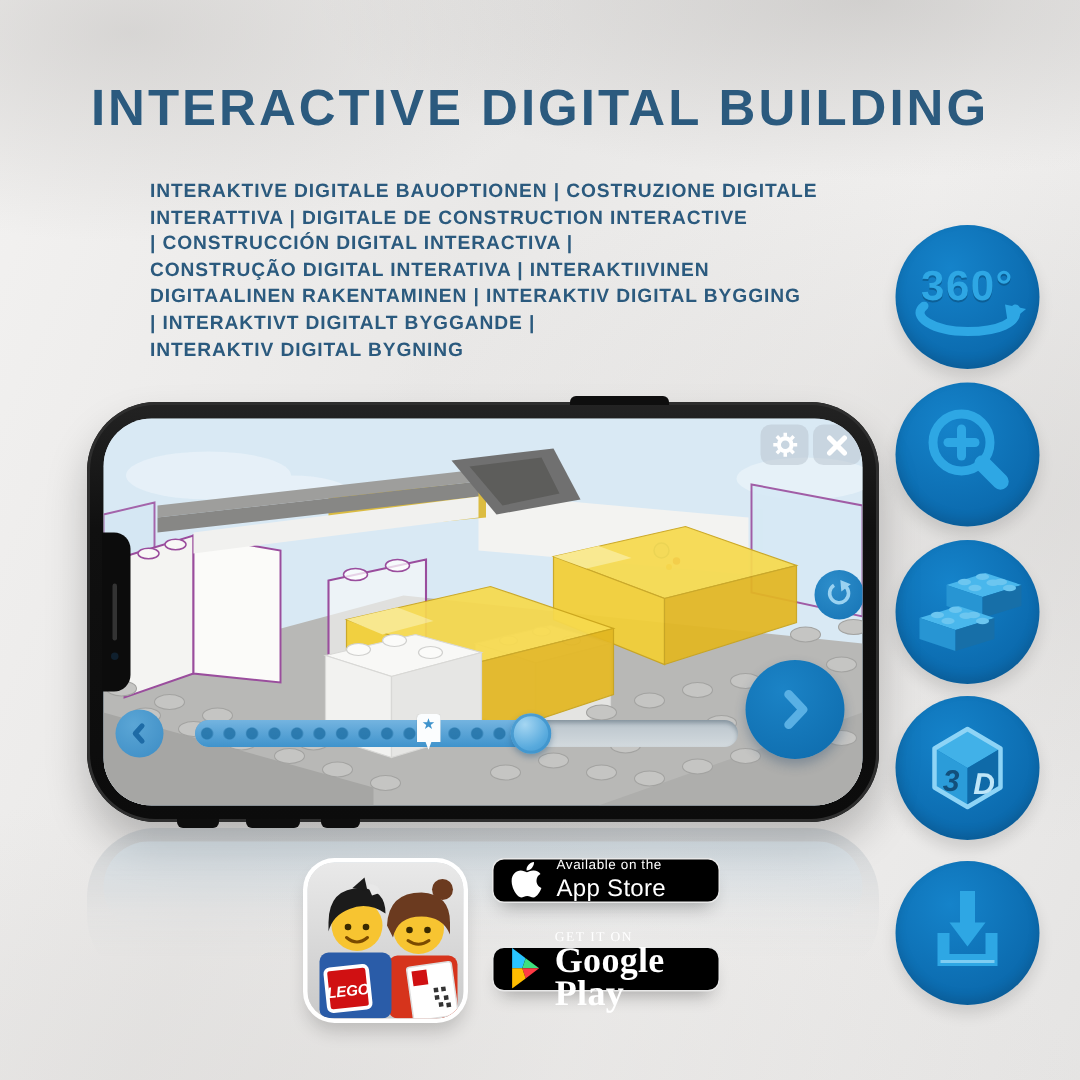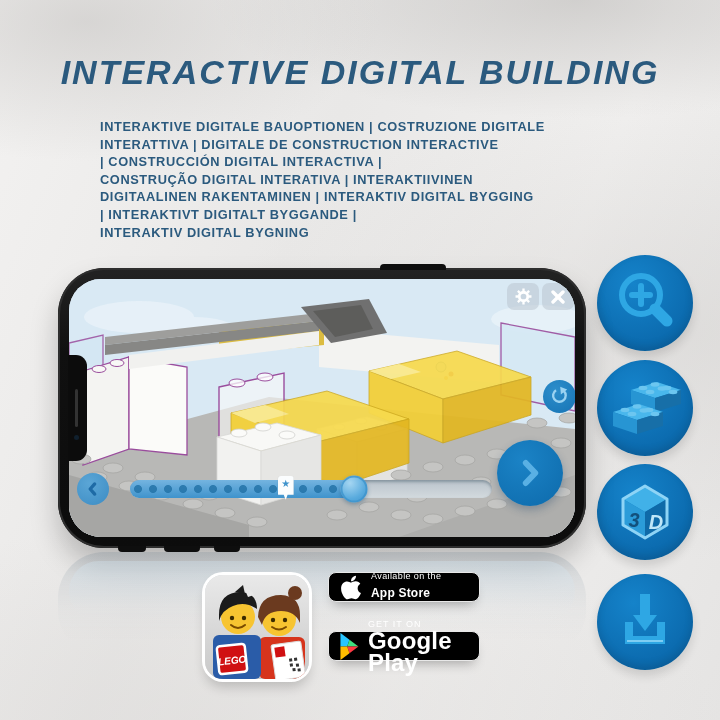--- a/index.html
+++ b/index.html
@@ -14,21 +14,21 @@
       radial-gradient(ellipse 520px 170px at 80% 0%, rgba(186,184,182,.55), transparent 70%),
       radial-gradient(ellipse 620px 320px at 94% 46%, rgba(206,204,202,.45), transparent 72%),
       radial-gradient(ellipse 700px 280px at 28% 102%, rgba(215,213,211,.5), transparent 75%),
       linear-gradient(113deg,#f3f2f1 0%,#e9e8e7 38%,#f0efee 66%,#e5e4e3 100%);
   }
 
   
   .title {
     position:absolute; top:52px; left:0; right:0;
     text-align:center; font-size:34px; line-height:40px; font-weight:bold;
-    letter-spacing:2px; color:#2b5a7e;font-style:italic;
+    letter-spacing:2px; color:#2b5a7e;
   }
   .subtitle {
     position:absolute; top:118px; left:100px; width:520px;
     text-align:left; font-size:12.8px; line-height:17.6px; font-weight:bold;
     letter-spacing:.6px; color:#2b5a7e; white-space:pre-line;
   }
 
   
   .feature { position:absolute; left:597px; width:96px; height:96px; border-radius:50%;
     background:radial-gradient(circle at 38% 30%, #1583ca 0%, #0c6cb0 65%, #0a62a2 100%);
@@ -94,43 +94,50 @@
     border-radius:46px; opacity:.5;
     background:linear-gradient(180deg, rgba(110,130,145,.42), rgba(180,190,198,.15) 55%, transparent 85%); }
   .phone-reflection::before { content:""; position:absolute; left:11px; right:11px; top:9px; height:60px;
     border-radius:30px; background:linear-gradient(180deg, rgba(196,220,236,.65), rgba(210,224,234,.1) 75%, transparent); }
 
   
   .app-icon { position:absolute; left:205px; top:575px; width:104px; height:104px;
     border-radius:18px; overflow:hidden; box-shadow:0 0 0 3px #fff, 0 8px 12px rgba(0,0,0,.18); }
 
   .badge { position:absolute; left:328px; width:152px; height:30px; border-radius:8px;
-    background:#000; border:1px solid #e8e8e8; display:flex; align-items:center;
+    background:#000; border:1px solid #e8e8e8; display:flex; 
     padding-left:11px; gap:9px; box-shadow:0 8px 12px -6px rgba(0,0,0,.3); }
-  .badge-appstore { top:572px; } .badge-gplay { top:631px; }
+  .badge-appstore { top:572px; } .badge-gplay { top:631px;font-family:Liberation Serif, serif; }
   .badge-text { display:flex; flex-direction:column; justify-content:center; color:#fff; }
   .badge-tag { font-size:9px; letter-spacing:.4px; line-height:11px; }
   .badge-tag.caps { letter-spacing:1px; }
-  .badge-name { font-size:12px; line-height:22px; font-weight:bold; letter-spacing:.2px; }
+  .badge-name { font-size:16px; line-height:22px; font-weight:normal; letter-spacing:.2px; }
   .badge-name.gp { font-size:24px; font-weight:bold; }
 </style>
 </head>
 <body>
 
 <div class="stage">
 
   <div class="title">INTERACTIVE DIGITAL BUILDING</div>
   <div class="subtitle">INTERAKTIVE DIGITALE BAUOPTIONEN | COSTRUZIONE DIGITALE
 INTERATTIVA | DIGITALE DE CONSTRUCTION INTERACTIVE
 | CONSTRUCCIÓN DIGITAL INTERACTIVA |
 CONSTRUÇÃO DIGITAL INTERATIVA | INTERAKTIIVINEN
 DIGITAALINEN RAKENTAMINEN | INTERAKTIV DIGITAL BYGGING
 | INTERAKTIVT DIGITALT BYGGANDE |
 INTERAKTIV DIGITAL BYGNING</div>
 
+  <div class="feature f-360">
+    <div class="label-360">360°</div>
+    <svg class="swoosh" width="78" height="26" viewBox="0 0 78 26">
+      <path d="M10 3 C 1 10, 16 20, 39 20 C 60 20, 73 14, 71 5" fill="none" stroke="#2ea7e4" stroke-width="6" stroke-linecap="round"></path>
+      <polygon points="64,2 78,5 66,15" fill="#2ea7e4"></polygon>
+    </svg>
+  </div>
 
   <div class="feature f-zoom">
     <svg width="96" height="96" viewBox="0 0 96 96">
       <circle cx="44" cy="40" r="19" fill="none" stroke="#2ea7e4" stroke-width="6"></circle>
       <line x1="44" y1="31" x2="44" y2="49" stroke="#2ea7e4" stroke-width="6" stroke-linecap="round"></line>
       <line x1="35" y1="40" x2="53" y2="40" stroke="#2ea7e4" stroke-width="6" stroke-linecap="round"></line>
       <line x1="58" y1="54" x2="70" y2="66" stroke="#2ea7e4" stroke-width="11" stroke-linecap="round"></line>
     </svg>
   </div>
 

